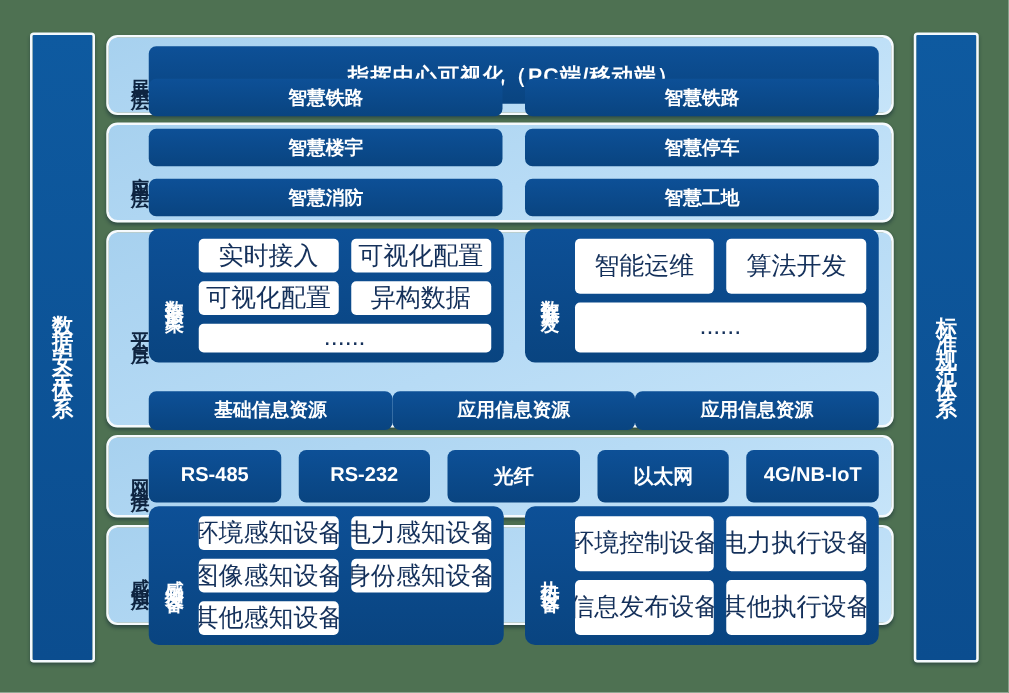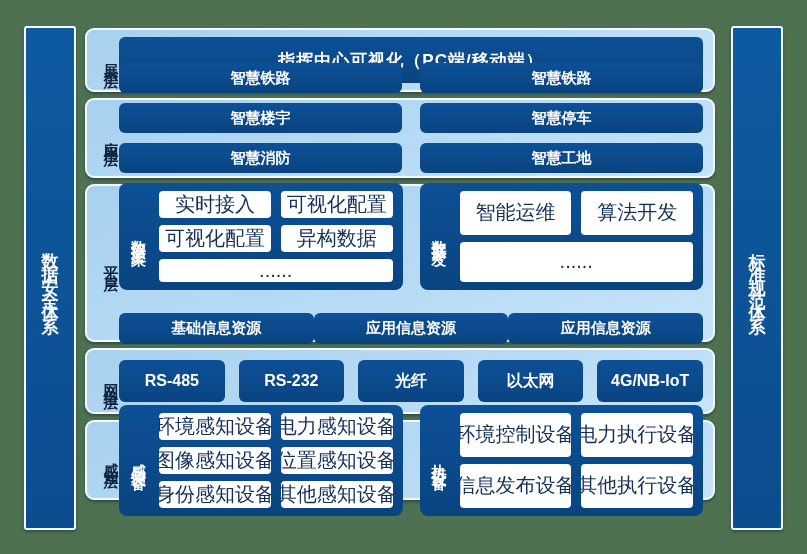--- a/index.html
+++ b/index.html
@@ -149,21 +149,20 @@
     <section class="panel p-perception">
       <div class="vlabel">感知层</div>
       <div class="panel-body">
         <div class="groups-row">
           <div class="group perc-g1">
             <div class="gl">感知设备</div>
             <div class="gitems">
               <div class="wbox">环境感知设备</div>
               <div class="wbox">电力感知设备</div>
               <div class="wbox">图像感知设备</div>
-              <div class="wbox">位置感知设备</div>
               <div class="wbox">身份感知设备</div>
               <div class="wbox">其他感知设备</div>
             </div>
           </div>
           <div class="group perc-g2">
             <div class="gl">执行设备</div>
             <div class="gitems">
               <div class="wbox">环境控制设备</div>
               <div class="wbox">电力执行设备</div>
               <div class="wbox">信息发布设备</div>

